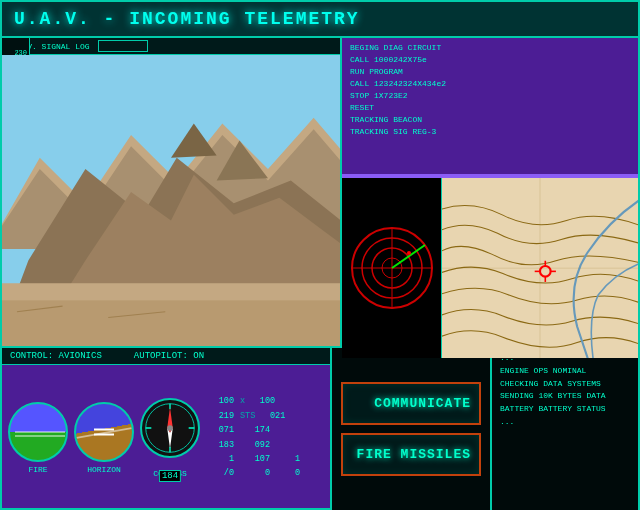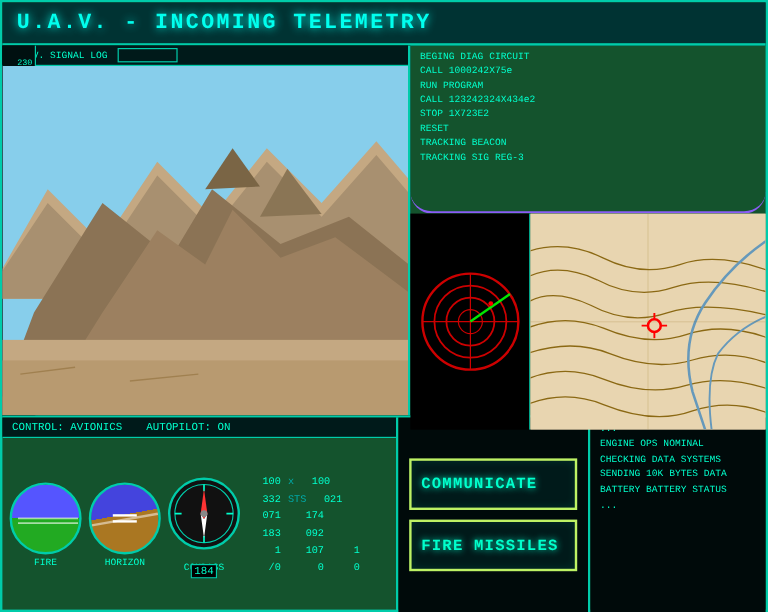--- a/index.html
+++ b/index.html
@@ -8,21 +8,21 @@
       height: 510px;
       background: #000;
       font-family: 'Courier New', Courier, monospace;
       overflow: hidden;
       color: #00ffcc;
     }
 
     .main-container {
       width: 640px;
       height: 510px;
-      background: #14532d;
+      background: #4c1d95;
       border: 2px solid #00ccaa;
       position: relative;
     }
 
     
     .header {
       background: #003333;
       border-bottom: 2px solid #00ccaa;
       padding: 6px 12px;
       display: flex;
@@ -97,27 +97,26 @@
 
     
     .right-panel {
       flex: 1;
       display: flex;
       flex-direction: column;
     }
 
     .telemetry-log {
       flex: 0 0 140px;
-      border-bottom: 2px solid #8b5cf6;
+      border-bottom: 4px solid #8b5cf6;
       padding: 4px 8px;
       font-size: 8px;
       color: #00ffcc;
       line-height: 1.5;
       overflow: hidden;
-      border-radius: 18px;
     }
 
     .radar-map-row {
       flex: 1;
       display: flex;
     }
 
     
     .radar-panel {
       flex: 0 0 100px;
@@ -155,21 +154,21 @@
       display: flex;
       flex-direction: column;
     }
 
     .controls-header {
       display: flex;
       background: #001a1a;
       border-bottom: 1px solid #00ccaa;
       padding: 3px 8px;
       font-size: 9px;
-      gap: 20px;
+      gap: 32px;
     }
 
     .controls-body {
       flex: 1;
       display: flex;
       align-items: center;
       padding: 6px;
       gap: 6px;
     }
 
@@ -227,28 +226,28 @@
       justify-content: center;
       gap: 8px;
       padding: 8px;
       background: #000a0a;
     }
 
     .action-btn {
       width: 140px;
       padding: 12px 8px;
       background: #001a1a;
-      border: 2px solid #bef264;
+      border: 2px solid #c2410c;
       color: #00ffcc;
       font-family: 'Courier New', Courier, monospace;
       font-size: 13px;
       font-weight: bold;
       letter-spacing: 1px;
       cursor: pointer;
-      text-align: left;
+      text-align: right;
       text-shadow: 0 0 6px #00ffcc;
       box-shadow: inset 0 0 8px rgba(0,255,200,0.1);
     }
 
     
     .status-log {
       flex: 1;
       padding: 4px 8px;
       font-size: 8px;
       color: #00ffcc;
@@ -498,21 +497,21 @@
           <span class="instrument-label" style="margin-top:8px;">COMPASS</span>
         </div>
 
         <div class="data-numbers-block">
           <div class="row">
             <span class="num-val">100</span>
             <span class="num-lbl">x</span>
             <span class="num-val">100</span>
           </div>
           <div class="row">
-            <span class="num-val">332</span>
+            <span class="num-val">219</span>
             <span class="num-lbl">STS</span>
             <span class="num-val">021</span>
           </div>
           <div class="row">
             <span class="num-val">071</span>
             <span class="num-lbl"></span>
             <span class="num-val">174</span>
           </div>
           <div class="row">
             <span class="num-val">183</span>

